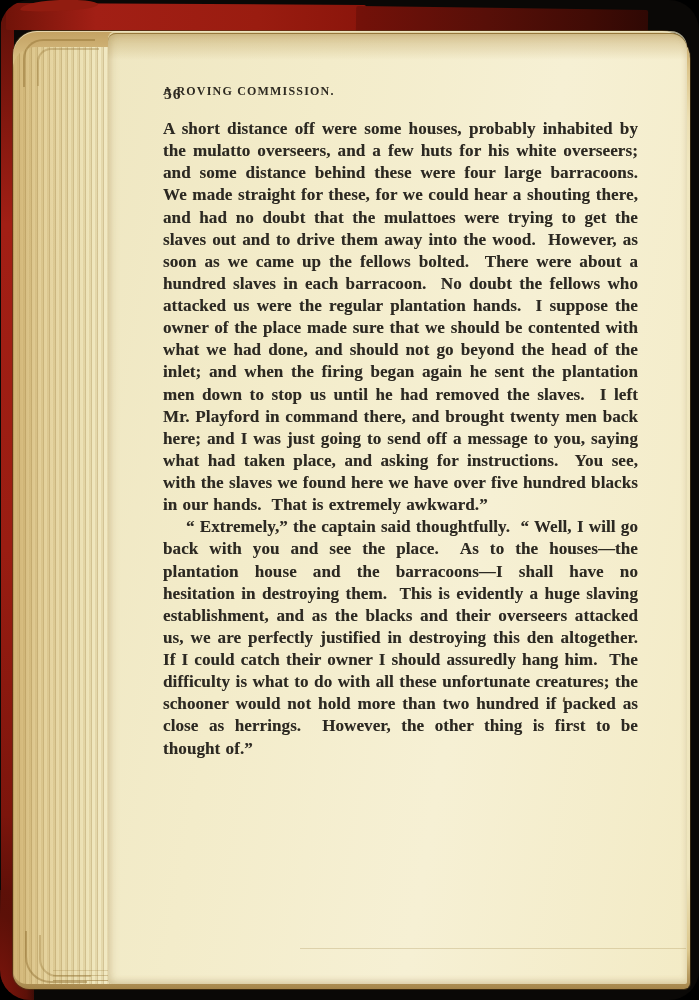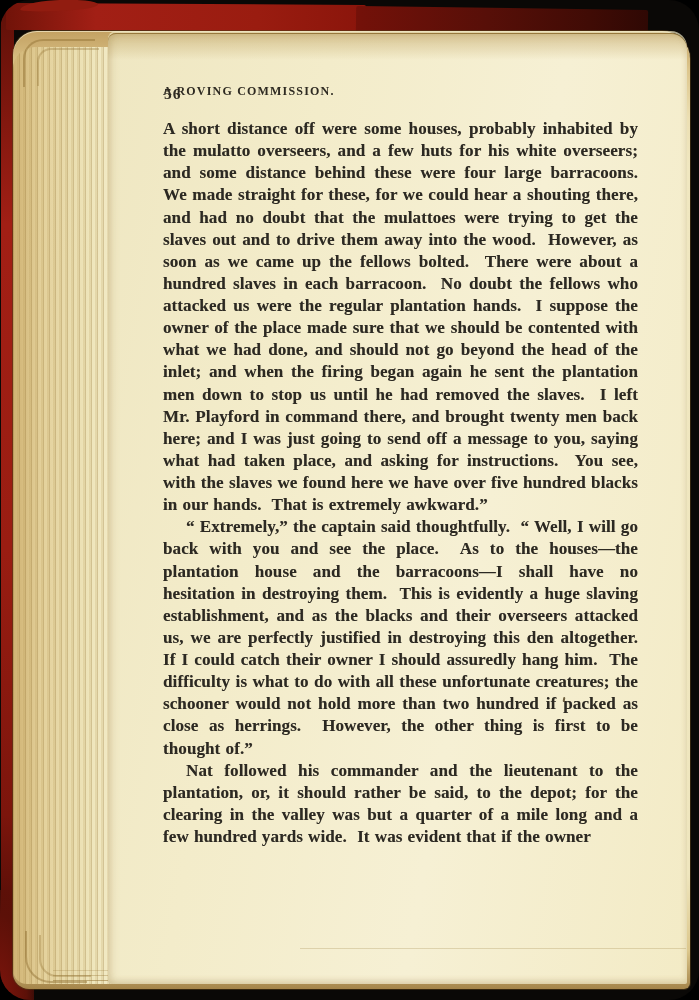--- a/index.html
+++ b/index.html
@@ -91,18 +91,17 @@
   <div class="under-sheet-line"></div>
 
   <div class="header">
     <span class="pagenum">56</span>
     <span class="runhead">A ROVING COMMISSION.</span>
   </div>
 
   <div class="textcol">
     <p>A short distance off were some houses, probably inhabited by the mulatto overseers, and a few huts for his white overseers; and some distance behind these were four large barracoons.  We made straight for these, for we could hear a shouting there, and had no doubt that the mulattoes were trying to get the slaves out and to drive them away into the wood.  However, as soon as we came up the fellows bolted.  There were about a hundred slaves in each barracoon.  No doubt the fellows who attacked us were the regular plantation hands.  I suppose the owner of the place made sure that we should be contented with what we had done, and should not go beyond the head of the inlet; and when the firing began again he sent the plantation men down to stop us until he had removed the slaves.  I left Mr. Playford in command there, and brought twenty men back here; and I was just going to send off a message to you, saying what had taken place, and asking for instructions.  You see, with the slaves we found here we have over five hundred blacks in our hands.  That is extremely awkward.”</p>
     <p class="ind">“ Extremely,” the captain said thoughtfully.  “ Well, I will go back with you and see the place.  As to the houses—the plantation house and the barracoons—I shall have no hesitation in destroying them.  This is evidently a huge slaving establishment, and as the blacks and their overseers attacked us, we are perfectly justified in destroying this den altogether.  If I could catch their owner I should assuredly hang him.  The difficulty is what to do with all these unfortunate creatures; the schooner would not hold more than two hundred if packed as close as herrings.  However, the other thing is first to be thought of.”</p>
-    <p class="ind">Nat followed his commander and the lieutenant to the plantation, or, it should rather be said, to the depot; for the clearing in the valley was but a quarter of a mile long and a few hundred yards wide.  It was evident that if the owner</p>
   </div>
 
   <div class="speck"></div>
 
 </div>
 
 </body></html>

